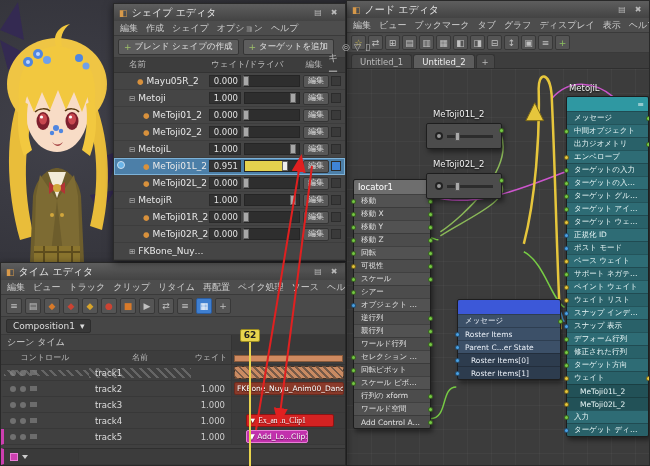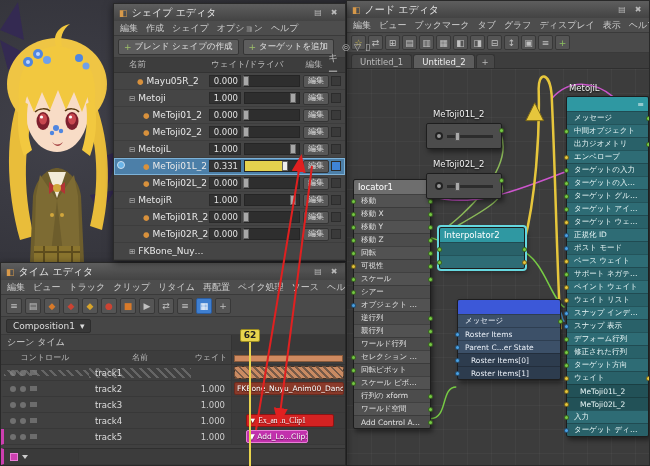--- a/index.html
+++ b/index.html
@@ -294,21 +294,21 @@
         <button class="sedit">編集</button>
         <span class="skey"></span>
       </div>
 
       <div class="srow selected">
         <span class="seldot"></span>
         <span class="sname" style="padding-left: 16px;">
           <span class="sicon" style="color: rgb(216, 145, 60);">●</span>
           <span class="snm">MeToji01L_2</span>
         </span>
-        <span class="sval">0.331</span>
+        <span class="sval">0.951</span>
         <span class="sslider">
           <span class="sfill" style="width: 74%;"></span>
           <span class="shandle" style="left: 74%;"></span>
         </span>
         <button class="sedit">編集</button>
         <span class="skey"></span>
       </div>
 
       <div class="srow">
         <span class="seldot"></span>
@@ -804,39 +804,20 @@
     <div class="node gray snode" style="left:79px;top:104px;width:76px">
       <div class="srowline">
         <span class="knob"></span>
         <span class="mtrack">
             <span class="mth"></span>
           </span>
         <span class="dot r on" style="background:#77cc44"></span>
       </div>
     </div>
 
-    <div class="node teal sel" style="left:92px;top:158px;width:86px">
-      <div class="nhdr">
-        <span>Interpolator2</span>
-      </div>
-      <div>
-
-          <div class="nrow">
-            <span class="dot l on" style="background: rgb(119, 204, 68);"></span>
-            <span class="nlabel"></span>
-            <span class="dot r on" style="background: rgb(119, 204, 68);"></span>
-          </div>
-
-          <div class="nrow">
-            <span class="dot l on" style="background: rgb(119, 204, 68);"></span>
-            <span class="nlabel"></span>
-            <span class="dot r on" style="background: rgb(232, 200, 60);"></span>
-          </div>
-        </div>
-    </div>
 
     <div class="node blue" style="left:110px;top:230px;width:104px">
       <div class="nhdr"></div>
       <div>
 
           <div class="nrow">
 
             <span class="nlabel">メッセージ</span>
             <span class="dot r on" style="background: rgb(119, 204, 68);"></span>
           </div>

